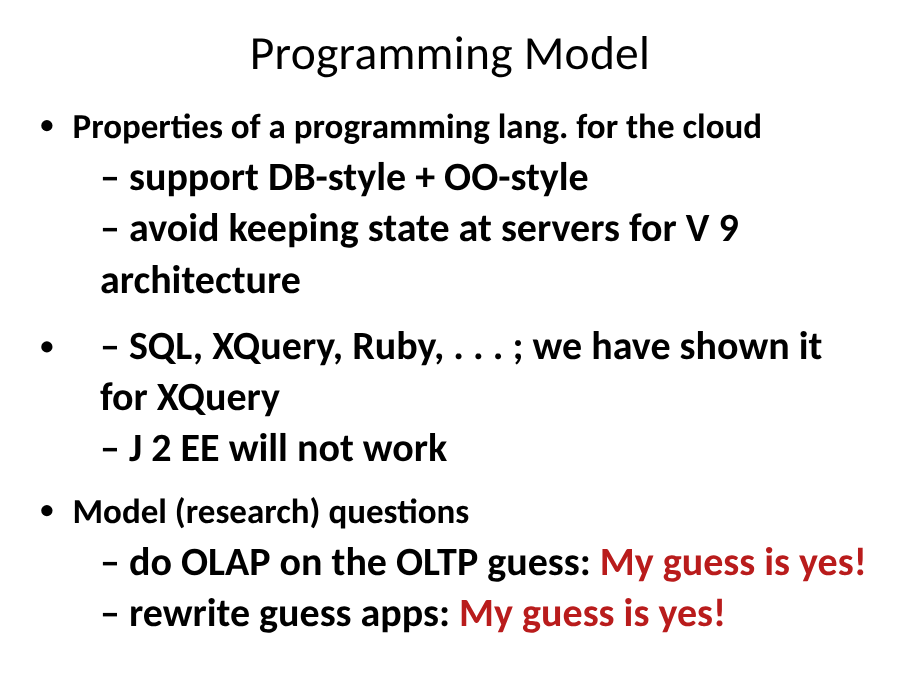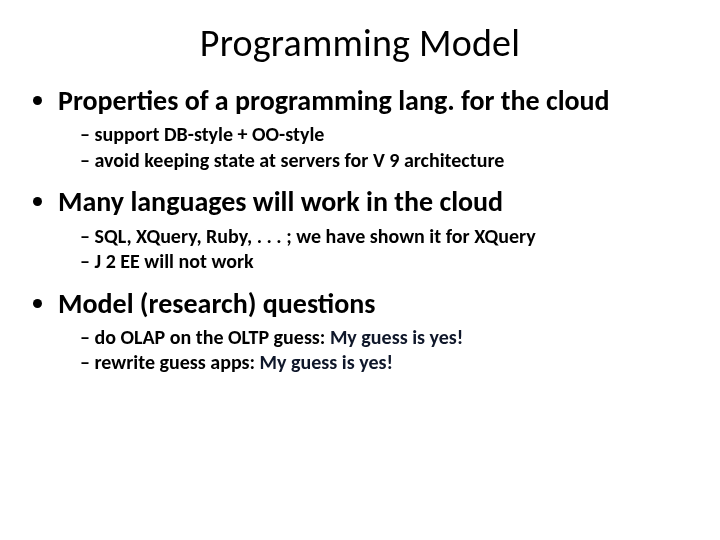--- a/index.html
+++ b/index.html
@@ -34,48 +34,47 @@
     line-height: 1.22;
     margin-bottom: 2px;
     font-weight: bold;
   }
   ul.level2 {
     list-style: none;
     margin: 4px 0 12px 0;
     padding-left: 22px;
   }
   ul.level2 > li {
-    font-size: 20px;
+    font-size: 32px;
     line-height: 1.28;
   }
   ul.level2 > li::before {
     content: "– ";
   }
   .highlight {
-    color: #0f172a;
+    color: #b91c1c;
   }
 </style>
 </head>
 <body>
 
 <div class="slide">
   <h1 class="title">Programming Model</h1>
 
   <ul class="level1">
 
     <li>
       <span>Properties of a programming lang. for the cloud</span>
       <ul class="level2">
         <li>support DB-style + OO-style</li>
         <li>avoid keeping state at servers for V 9 architecture</li>
       </ul>
     </li>
 
     <li>
-      <span>Many languages will work in the cloud</span>
       <ul class="level2">
         <li>SQL, XQuery, Ruby, . . . ;  we have shown it for XQuery</li>
         <li>J 2 EE will not work</li>
       </ul>
     </li>
 
     <li>
       <span>Model (research) questions</span>
       <ul class="level2">
         <li><span>do OLAP on the OLTP guess: </span><span class="highlight">My guess is yes!</span></li>

